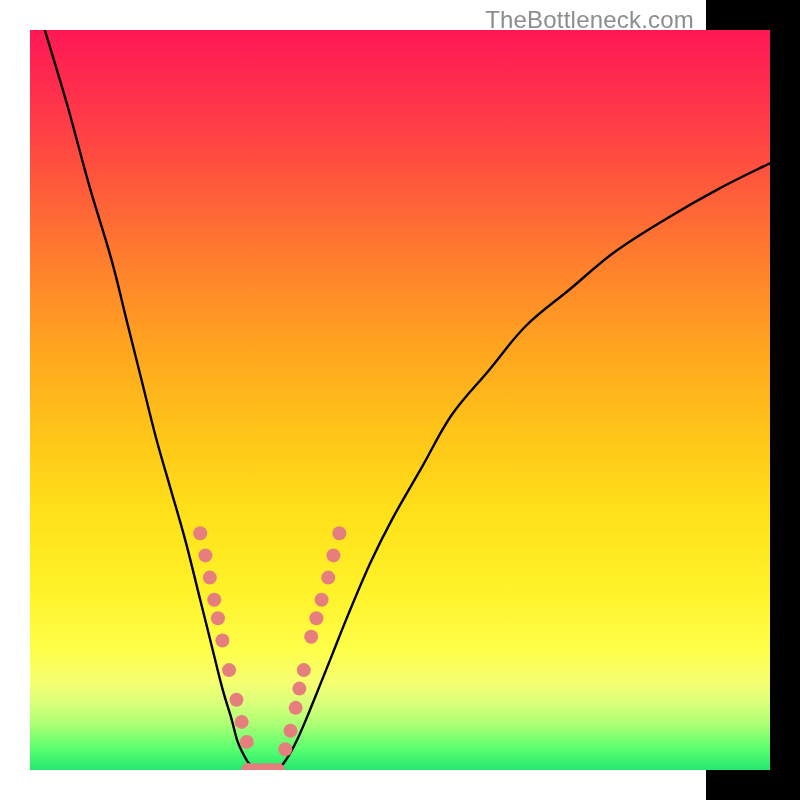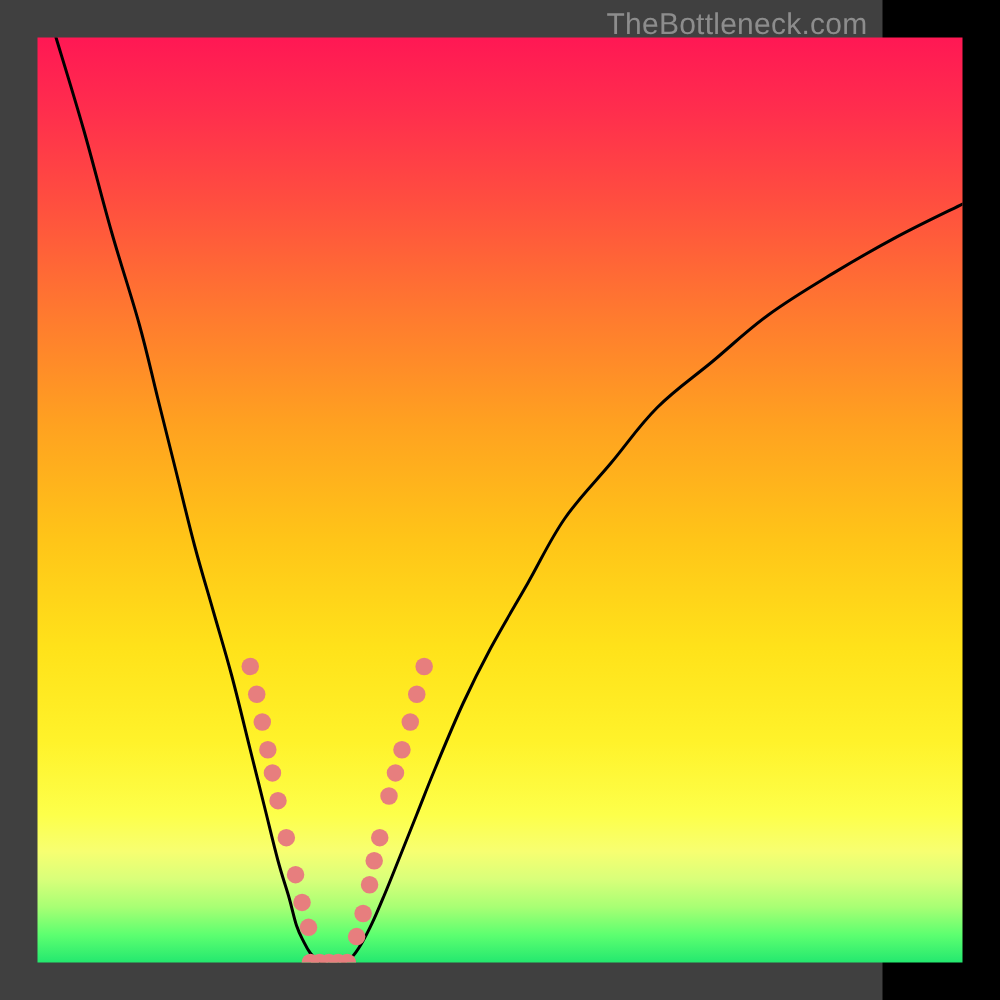--- a/index.html
+++ b/index.html
@@ -10,21 +10,21 @@
     background: #000;
     overflow: hidden;
     font-family: Arial, Helvetica, sans-serif;
   }
   .frame {
     position: absolute;
     left: 0;
     top: 0;
     width: 706px;
     height: 800px;
-    background: #404040;
+    background: #ffffff;
   }
   .plot {
     position: absolute;
     left: 30px;
     top: 30px;
     width: 740px;
     height: 740px;
     background: linear-gradient(to bottom,
       #ff1854 0%,
       #ff2e4d 8%,

